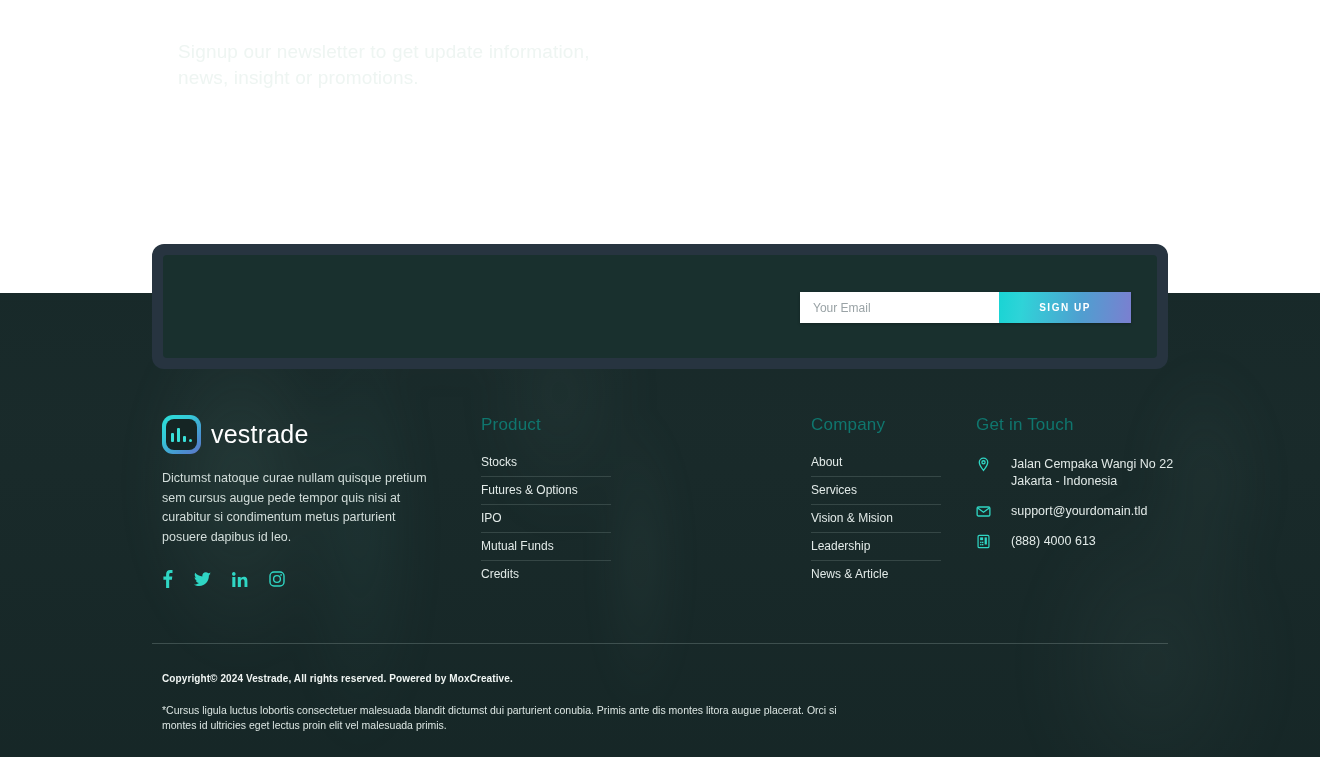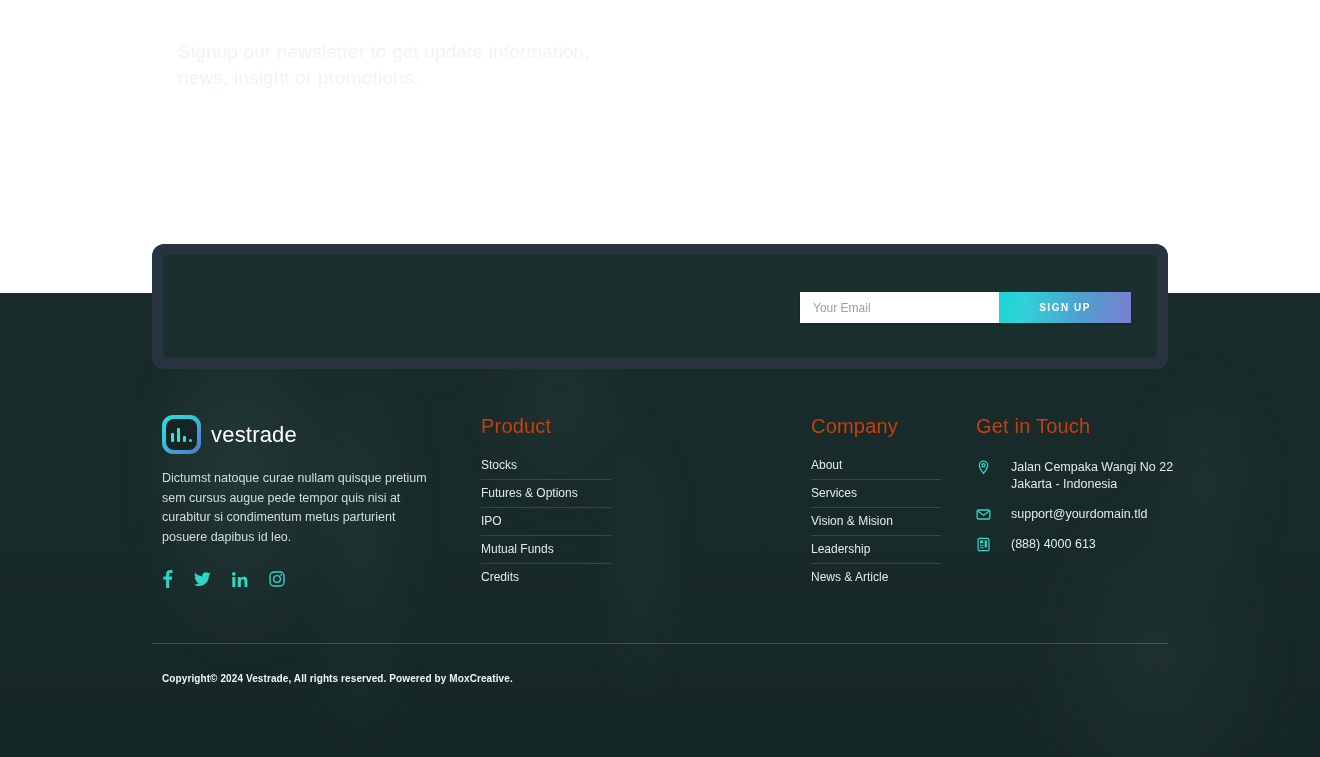--- a/index.html
+++ b/index.html
@@ -180,21 +180,21 @@
     padding-bottom: 8px;
   }
   .logo-bar { width: 3.5px; background: #39e0d8; border-radius: 1px; }
   .logo-bar.b1 { height: 9px; }
   .logo-bar.b2 { height: 14px; }
   .logo-bar.b3 { height: 6px; }
   .logo-dot { width: 3.5px; height: 3.5px; background: #39e0d8; border-radius: 50%; }
 
   .brand-name {
     color: #ffffff;
-    font-size: 22px;
+    font-size: 25px;
     font-weight: 400;
     letter-spacing: .2px;
   }
   .brand-desc {
     margin-top: 15px;
     color: #d3dedb;
     font-size: 12.5px;
     line-height: 19.5px;
     width: 282px;
   }
@@ -212,22 +212,22 @@
     cursor: pointer;
   }
 
   .link-col { position: absolute; top: 122px; }
   .link-col.c-product { left: 481px; width: 130px; }
   .link-col.c-support { left: 646px; width: 130px; }
   .link-col.c-company { left: 811px; width: 130px; }
   .link-col.c-contact { left: 976px; width: 200px; }
 
   .col-title {
-    color: #c2410c;
-    font-size: 20px;
+    color: #0f766e;
+    font-size: 17px;
     font-weight: 400;
     letter-spacing: .2px;
     margin-bottom: 21px;
   }
   .col-list { list-style: none; }
   .col-list li {
     border-bottom: 1px solid rgba(205,225,220,.16);
   }
   .col-list li:last-child { border-bottom: none; }
   .col-list a {
@@ -418,20 +418,21 @@
               </svg>
           </span>
           <span class="contact-text">(888) 4000 613</span>
         </li>
       </ul>
     </div>
 
     <div class="footer-divider"></div>
 
     <div class="copyright">Copyright© 2024 Vestrade, All rights reserved. Powered by MoxCreative.</div>
+    <div class="legal">*Cursus ligula luctus lobortis consectetuer malesuada blandit dictumst dui parturient conubia. Primis ante dis montes litora augue placerat. Orci si montes id ultricies eget lectus proin elit vel malesuada primis.</div>
   </div>
 
   <div class="newsletter-outer">
     <div class="newsletter-inner"></div>
   </div>
   <div class="newsletter-headline">
     <span>Signup our newsletter to get update information,</span>
     <span>news, insight or promotions.</span>
   </div>
   <div class="signup-form">

